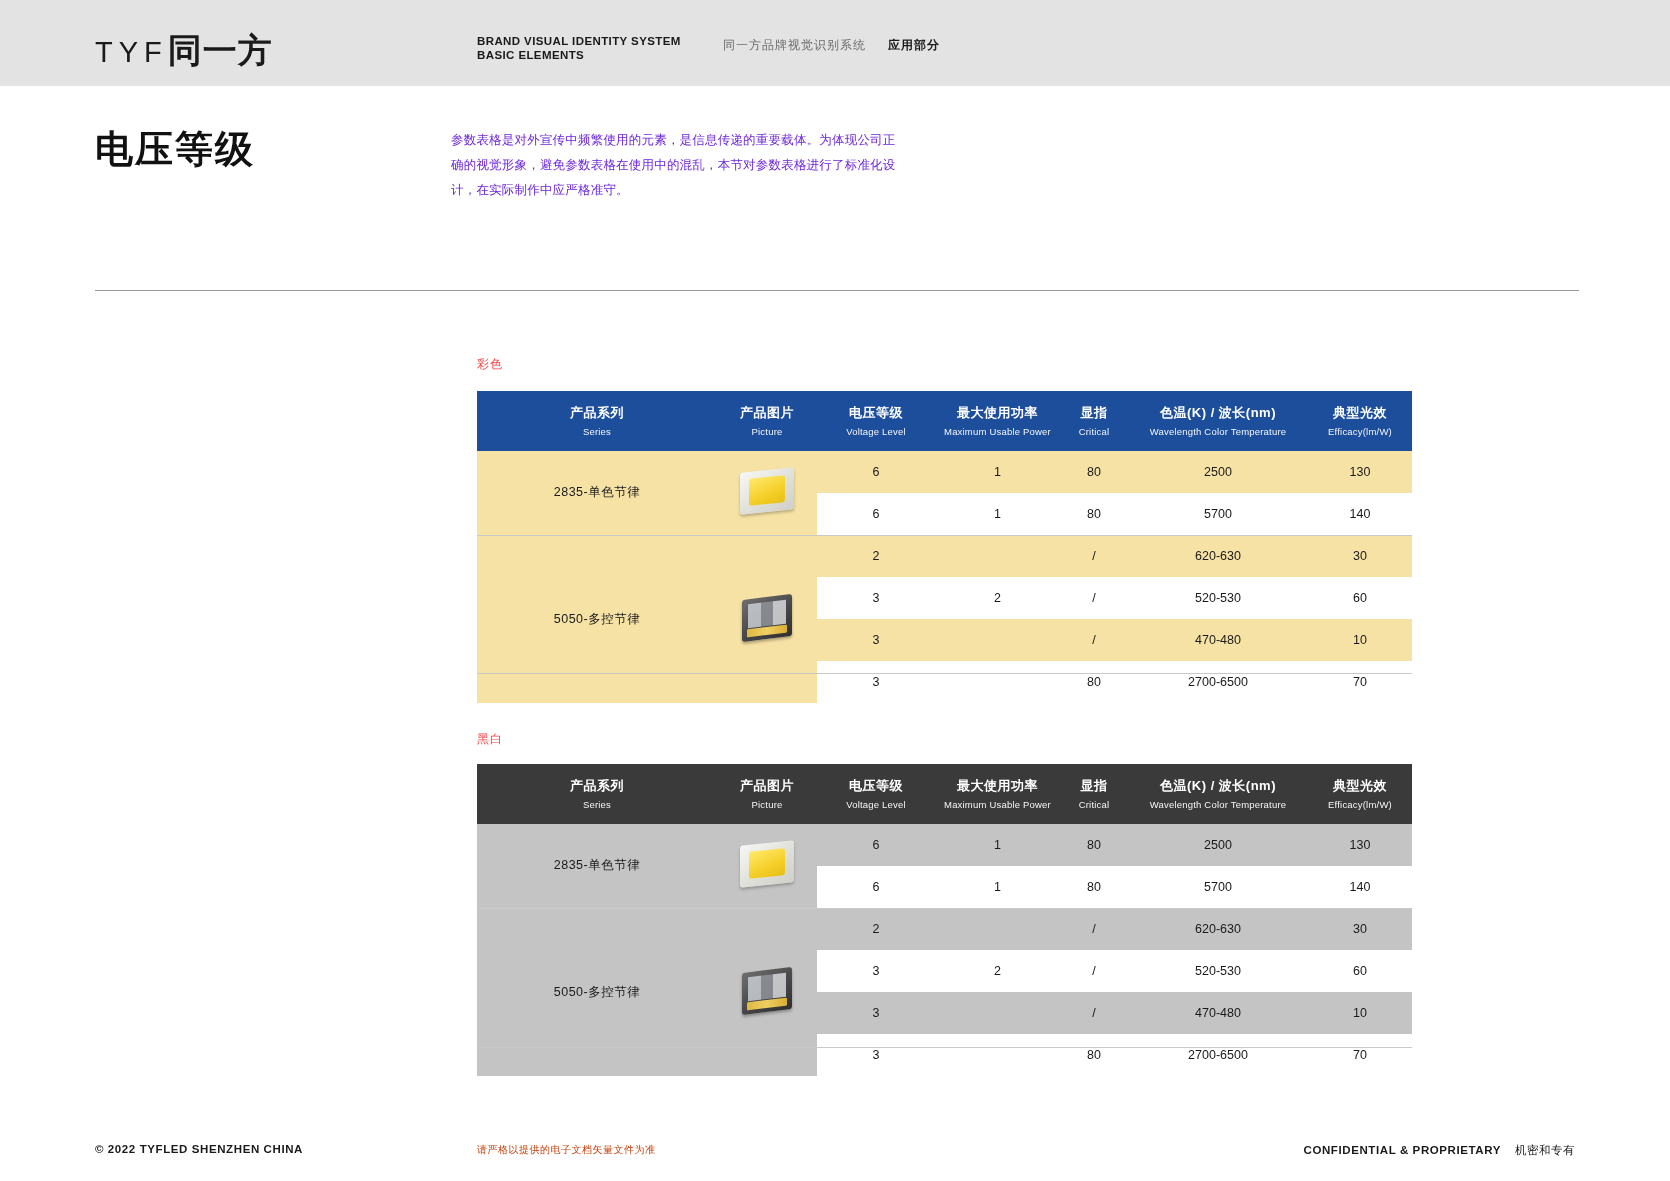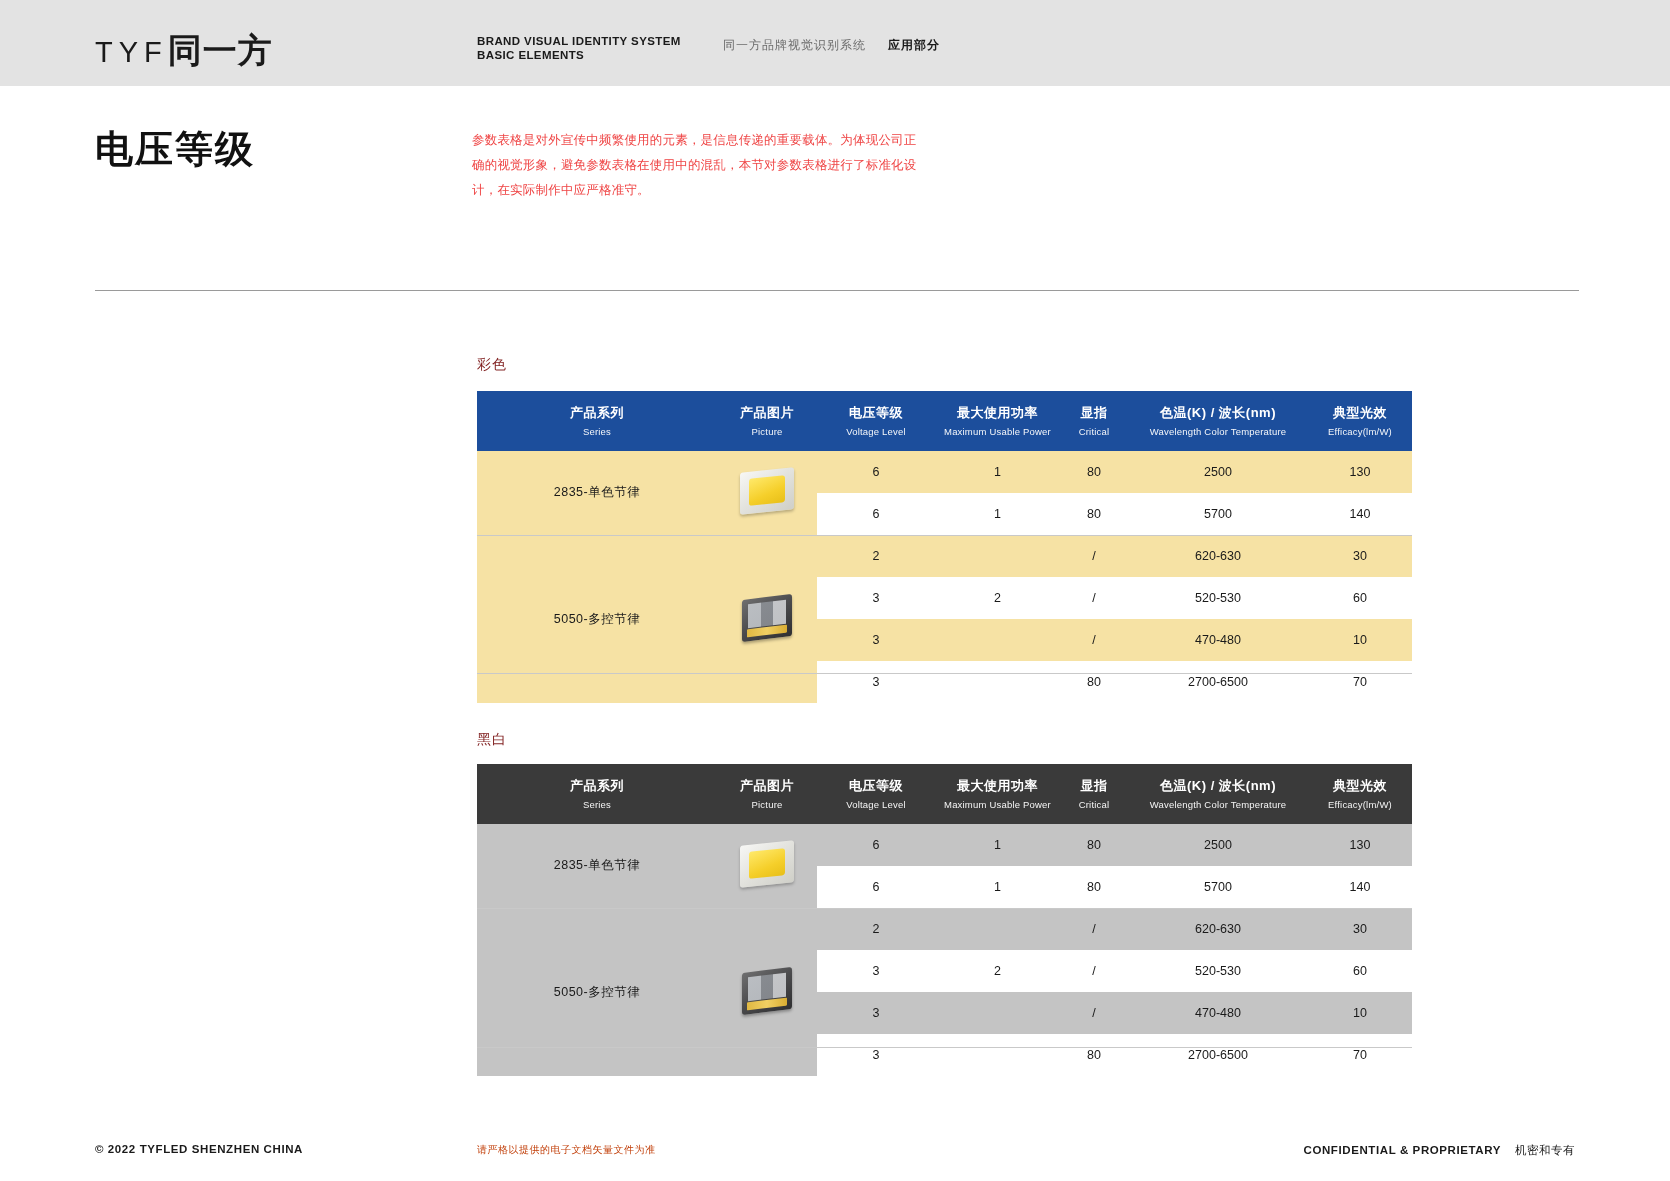--- a/index.html
+++ b/index.html
@@ -71,43 +71,43 @@
   }
   .page-title {
     font-size: 38px;
     font-weight: 700;
     letter-spacing: 2px;
     margin: 0;
     color: #111;
   }
   .intro {
     position: absolute;
-    left: 472px;
+    left: 451px;
     top: 128px;
     width: 450px;
     font-size: 12.5px;
     line-height: 2.0;
-    color: #ef4444;
+    color: #6d28d9;
     letter-spacing: 0.2px;
   }
 
   .rule {
     position: absolute;
     left: 95px;
     top: 290px;
     width: 1484px;
     height: 1px;
     background: #9a9a9a;
   }
 
   
   .section-label {
     position: absolute;
-    font-size: 14px;
-    color: #7f1d1d;
+    font-size: 12px;
+    color: #ef4444;
     letter-spacing: 1px;
   }
   .tbl-wrap { position: absolute; width: 935px; }
   table.spec {
     width: 935px;
     border-collapse: collapse;
     table-layout: fixed;
   }
   table.spec col.c-series { width: 240px; }
   table.spec col.c-pic    { width: 100px; }

